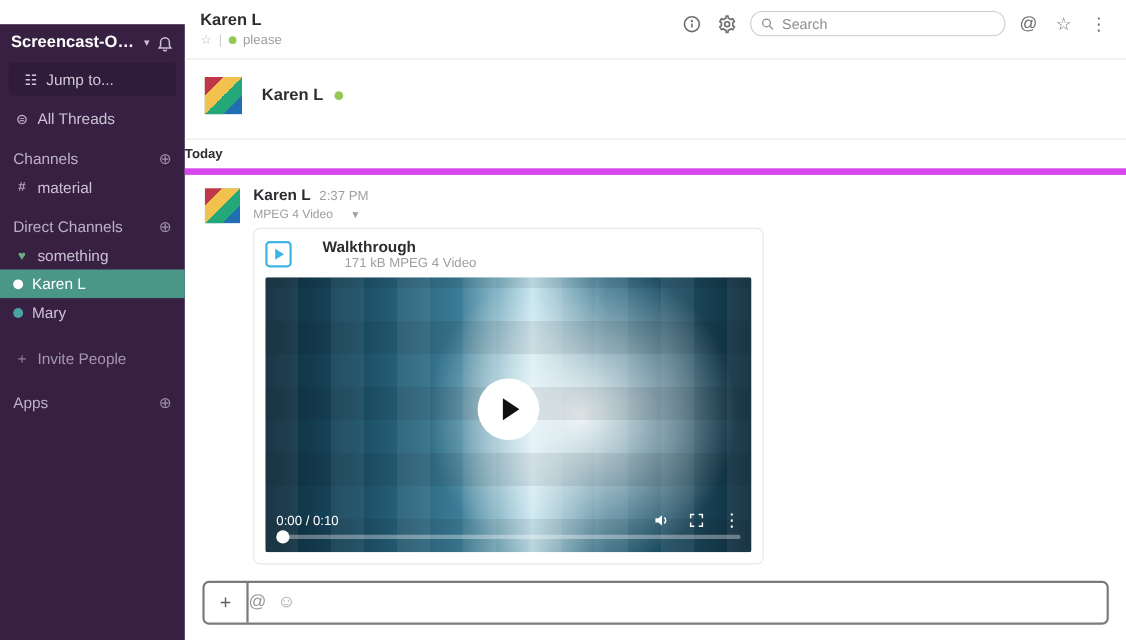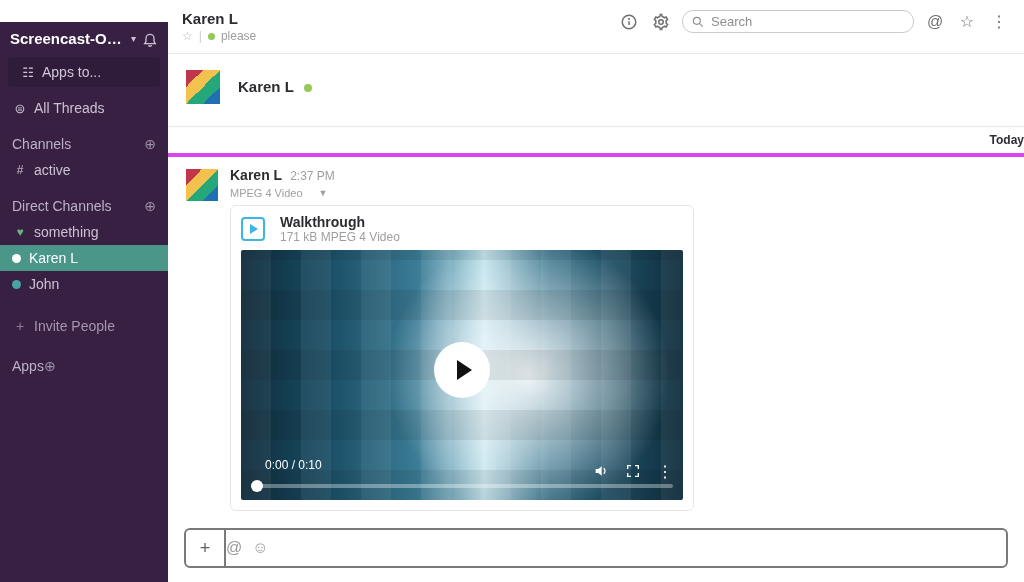--- a/index.html
+++ b/index.html
@@ -22,21 +22,21 @@
   .section-head .plus { color:#9e90ad; font-size:14px; }
   .sb-row .prefix { width:16px; text-align:center; margin-right:6px; font-size:12px; }
   .dot { width:9px; height:9px; border-radius:50%; display:inline-block; margin-right:8px;}
   .dot-green{ background:#2bac76; }
   .dot-teal{ background:#4aa3a3; }
   .heart { color:#6bb07f; }
   .sb-row.selected { background:#4a9689; color:#fff; }
   .sb-row.selected .dot{ background:#fff; }
   .invite { color:#a497b2; margin-top:16px;}
   .invite .plus{ width:16px; text-align:center; margin-right:6px; color:#8d7f9c;}
-  .apps{ color:#bdb1c9; margin-top:14px;}
+  .apps{ color:#bdb1c9; justify-content:space-between; margin-top:14px;}
   .apps .plus{ color:#9e90ad;}
 
   
   .main { flex:1; display:flex; flex-direction:column; height:100%; }
   .top { display:flex; align-items:flex-start; padding:10px 14px 10px 14px; border-bottom:1px solid #e8e8e8; }
   .title-block { flex:1; }
   .title { font-weight:900; font-size:15px; color:#2c2d30;}
   .sub { color:#9e9e9e; font-size:12px; display:flex; align-items:center; gap:6px; margin-top:2px;}
   .presence { width:7px; height:7px; border-radius:50%; background:#93c954; display:inline-block;}
   .top-icons { display:flex; align-items:center; gap:10px; color:#717274; }
@@ -51,61 +51,61 @@
     background:
       linear-gradient(135deg,#c0374b 0 25%,transparent 0),
       linear-gradient(135deg,#f2c14e 0 50%,transparent 0),
       linear-gradient(135deg,#25a879 0 75%,transparent 0),
       linear-gradient(135deg,#1f6fb2 0 100%,transparent 0);
     border:2px solid #fff;
   }
   .conv-name { font-weight:900; font-size:15px; color:#2c2d30;}
   .dot-inline{ width:8px; height:8px; border-radius:50%; background:#93c954; display:inline-block; margin-left:6px; vertical-align:middle;}
 
-  .day-sep { text-align:right; color:#2c2d30; font-weight:900; font-size:12px; padding:6px 0; border-bottom:4px solid #d946ef; }
+  .day-sep { text-align:left; color:#2c2d30; font-weight:900; font-size:12px; padding:6px 0; border-bottom:6px solid #d946ef; }
 
   .msgs { flex:1; overflow:auto; padding: 10px 16px 8px 16px; }
   .msg { display:flex; gap:10px; }
   .avatar-small { width:36px; height:36px; border-radius:3px; position:relative; flex-shrink:0; }
   .msg-body { flex:1; }
   .msg-head { display:flex; align-items:baseline; gap:8px;}
   .msg-author{ font-weight:900; font-size:14px; color:#2c2d30;}
   .msg-time{ font-size:12px; color:#9e9e9e;}
   .msg-text{ font-size:14px; color:#2c2d30; margin-top:2px;}
   .msg-meta{ font-size:11px; color:#9e9e9e; margin-top:4px; display:flex; align-items:center; gap:16px;}
 
   .attachment{ margin-top:6px; border:1px solid #e5e5e5; border-radius:6px; padding:8px 10px 10px 10px; width:464px; }
-  .att-head{ display:flex; align-items:center; gap:15px; margin-bottom:6px;}
+  .att-head{ display:flex; align-items:center; gap:28px; margin-bottom:6px;}
   .play-badge{
     width:24px; height:24px; border:2px solid #3db5e4; border-radius:4px; display:flex; align-items:center; justify-content:center;
   }
   .play-badge::after{content:""; border-left:8px solid #3db5e4; border-top:5px solid transparent; border-bottom:5px solid transparent; margin-left:2px;}
   .att-title{ font-weight:900; font-size:14px; color:#2c2d30;}
-  .att-sub{ font-size:12px; color:#9e9e9e;}
+  .att-sub{ font-size:12px; color:#9e9e9e;margin-left:20px;}
   .video{
     width:442px; height:250px; position:relative; border-radius:2px; overflow:hidden;
     background:
       radial-gradient(circle at 65% 50%, rgba(255,255,255,.9), rgba(255,255,255,0) 45%),
       linear-gradient(90deg, #0d2a3a 0%, #1b4f66 20%, #3b7c96 40%, #bfe2ec 55%, #2e6d86 70%, #0e2c3c 100%);
   }
   .video::after{
     content:""; position:absolute; inset:0;
     background-image:
       repeating-linear-gradient(90deg, rgba(255,255,255,.06) 0 30px, rgba(255,255,255,0) 30px 60px),
       repeating-linear-gradient(0deg, rgba(0,0,0,.08) 0 30px, rgba(0,0,0,0) 30px 60px);
   }
   .big-play{
     position:absolute; left:50%; top:48%; transform:translate(-50%,-50%);
     width:56px; height:56px; border-radius:50%; background:#fff; display:flex; align-items:center; justify-content:center; z-index:2;
   }
   .big-play::after{content:""; border-left:15px solid #111; border-top:10px solid transparent; border-bottom:10px solid transparent; margin-left:4px;}
   .controls{
     position:absolute; left:0; right:0; bottom:0; height:42px; padding:0 10px 6px 10px; color:#fff; z-index:2;
   }
-  .ctrl-row{ display:flex; justify-content:space-between; height:26px; font-size:12px;margin-left:14px;}
+  .ctrl-row{ display:flex; align-items:center; justify-content:space-between; height:26px; font-size:12px;}
   .ctrl-icons{ display:flex; gap:16px; align-items:center;}
   .progress{ height:4px; background:rgba(255,255,255,.35); border-radius:2px; position:relative;}
   .progress .thumb{ position:absolute; left:0; top:-4px; width:12px; height:12px; background:#fff; border-radius:50%;}
 
   
   .composer{ padding:10px 16px 14px 16px; }
   .composer-box{ border:2px solid #7a7a7a; border-radius:6px; display:flex; align-items:center; height:40px; }
   .add-btn{ width:40px; height:100%; border-right:2px solid #7a7a7a; display:flex; align-items:center; justify-content:center; color:#616061; font-size:18px;}
   .compose-area{ flex:1; padding:0 10px; color:#8e8e8e; font-size:14px;}
   .compose-icons{ display:flex; gap:10px; padding-right:10px; color:#999;}
@@ -121,52 +121,52 @@
     <span class="bell">
       <svg width="16" height="16" viewBox="0 0 24 24" fill="none" stroke="currentColor" stroke-width="2">
           <path d="M18 16v-5a6 6 0 10-12 0v5l-2 3h16l-2-3z"></path>
           <path d="M10 21a2 2 0 004 0"></path>
         </svg>
     </span>
   </div>
 
   <div class="jump">
     <span class="icon">☷</span>
-    <span>Apps to...</span>
+    <span>Jump to...</span>
   </div>
 
   <div class="threads">
     <span class="icon">⊜</span>
     <span>All Threads</span>
   </div>
 
   <div class="section-head">
     <span>Channels</span>
     <span class="plus">⊕</span>
   </div>
   <div class="sb-row">
     <span class="prefix">#</span>
-    <span>active</span>
+    <span>material</span>
   </div>
 
   <div class="section-head">
     <span>Direct Channels</span>
     <span class="plus">⊕</span>
   </div>
   <div class="sb-row">
     <span class="prefix heart">♥</span>
     <span>something</span>
   </div>
   <div class="sb-row selected">
     <span class="dot dot-green"></span>
     <span>Karen L</span>
   </div>
   <div class="sb-row">
     <span class="dot dot-teal"></span>
-    <span>John</span>
+    <span>Mary</span>
   </div>
 
   <div class="invite">
     <span class="plus">+</span>
     <span>Invite People</span>
   </div>
 
   <div class="apps">
     <span>Apps</span>
     <span class="plus">⊕</span>

